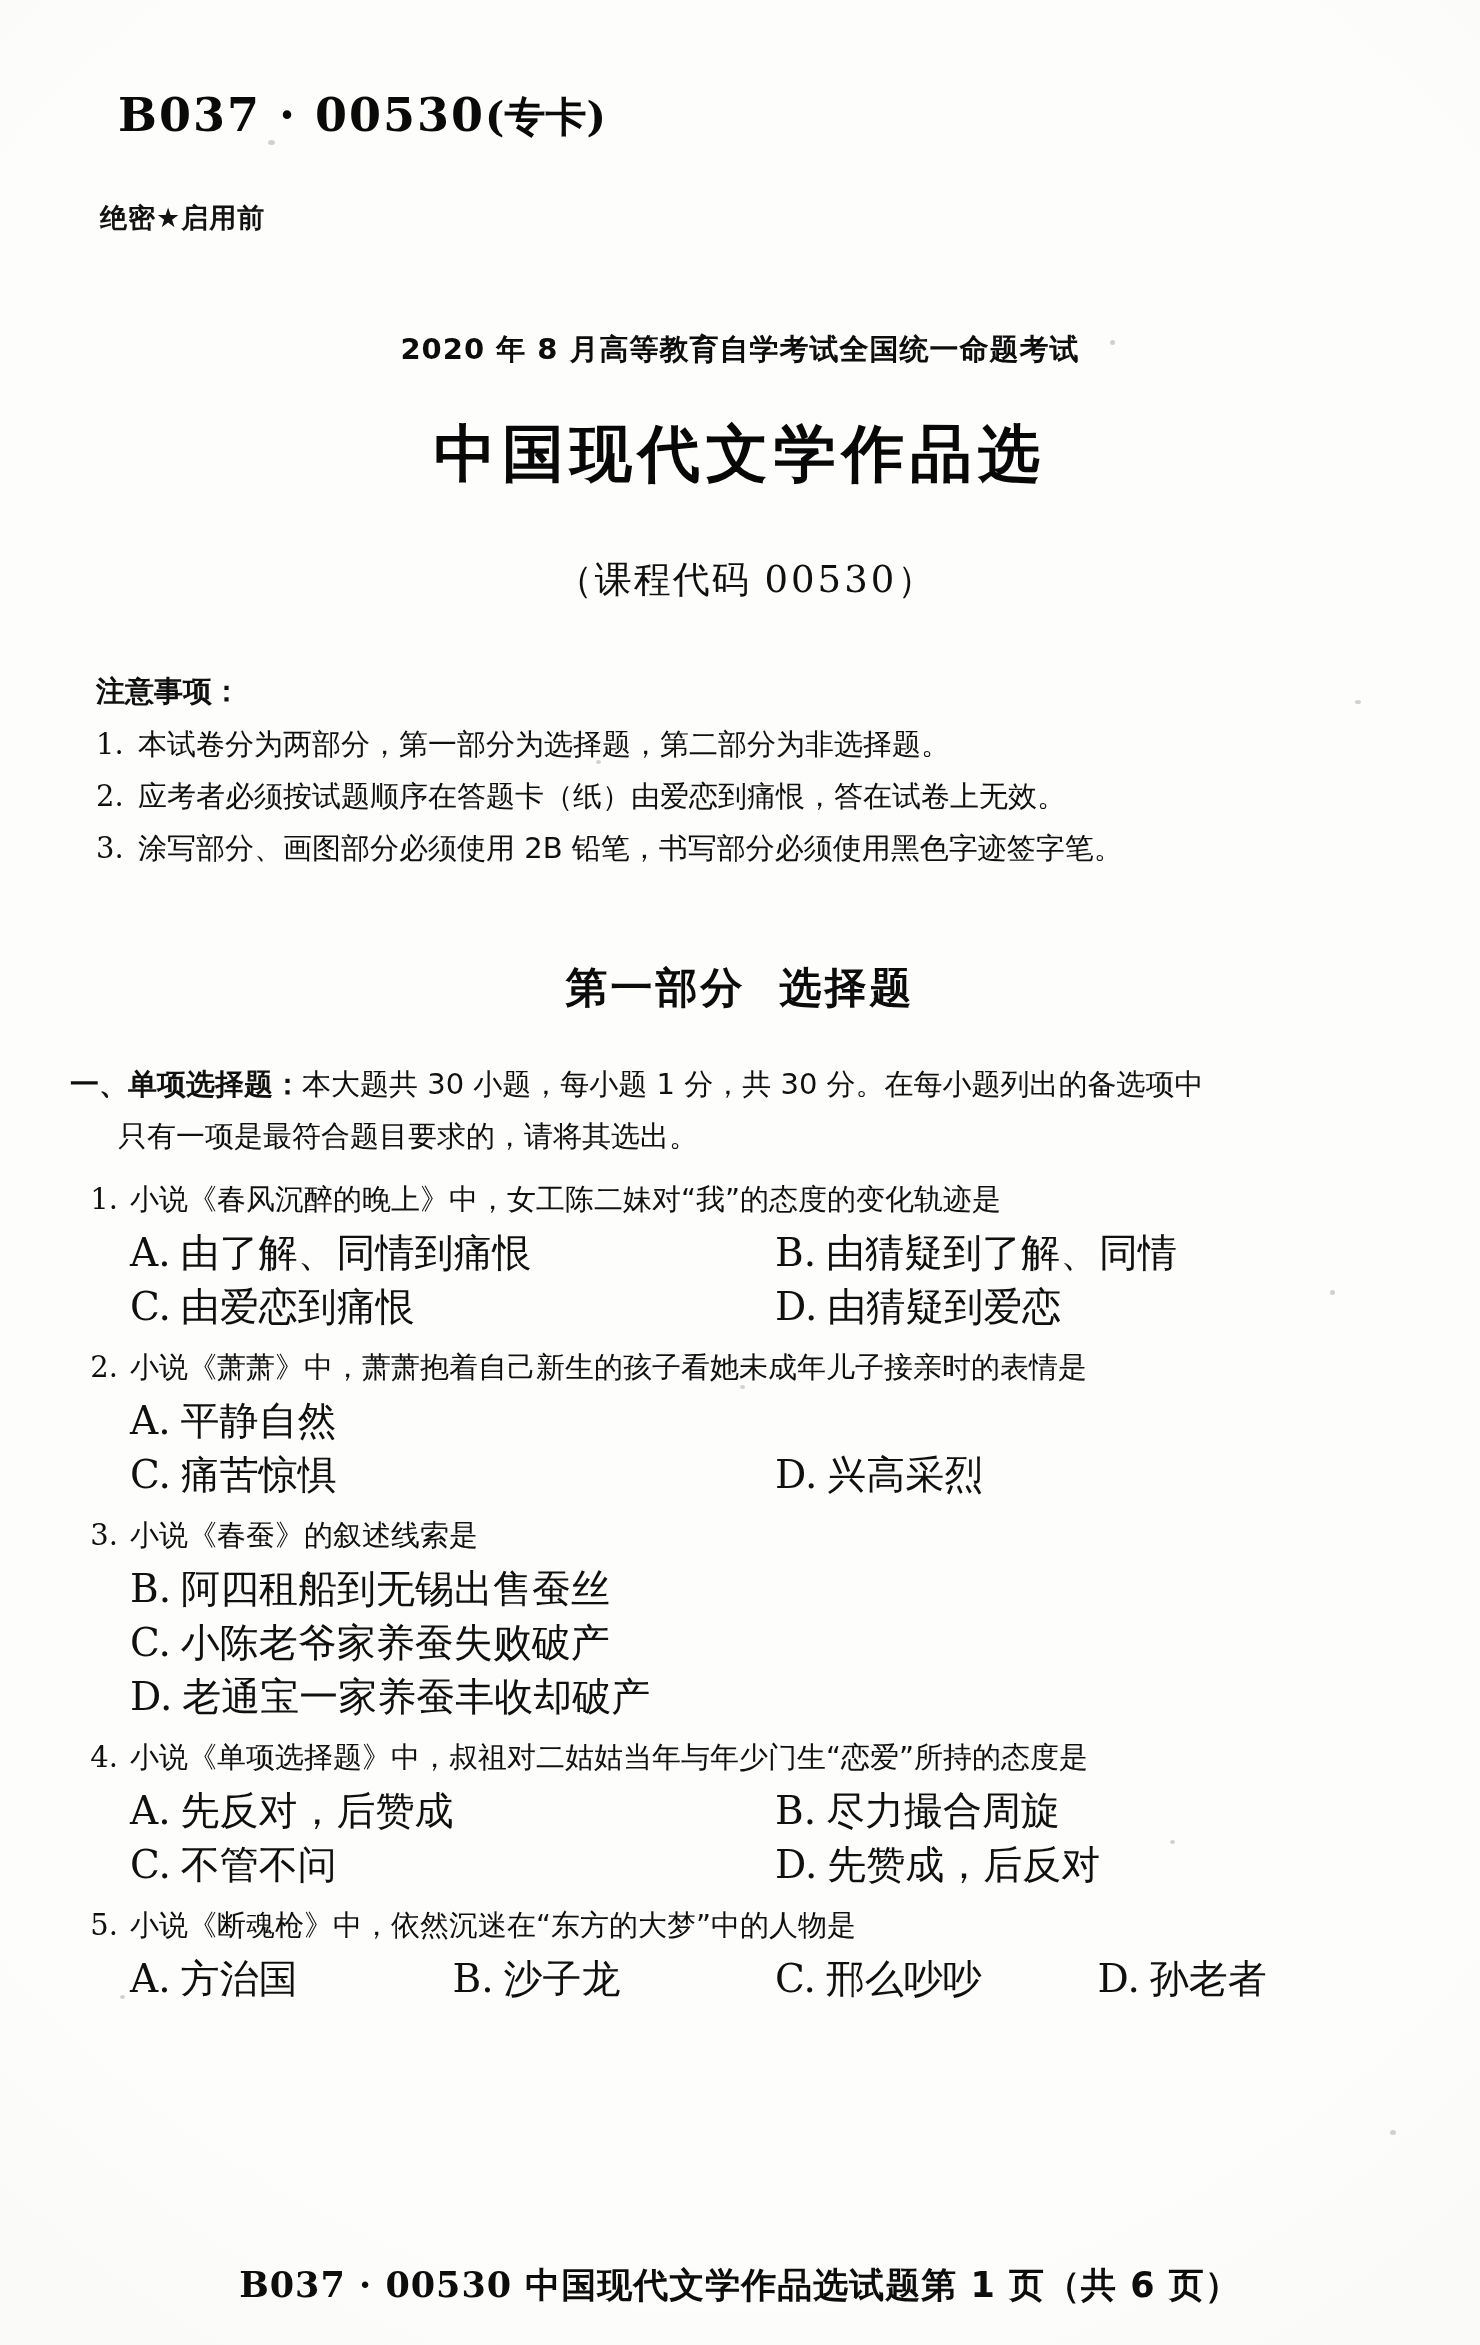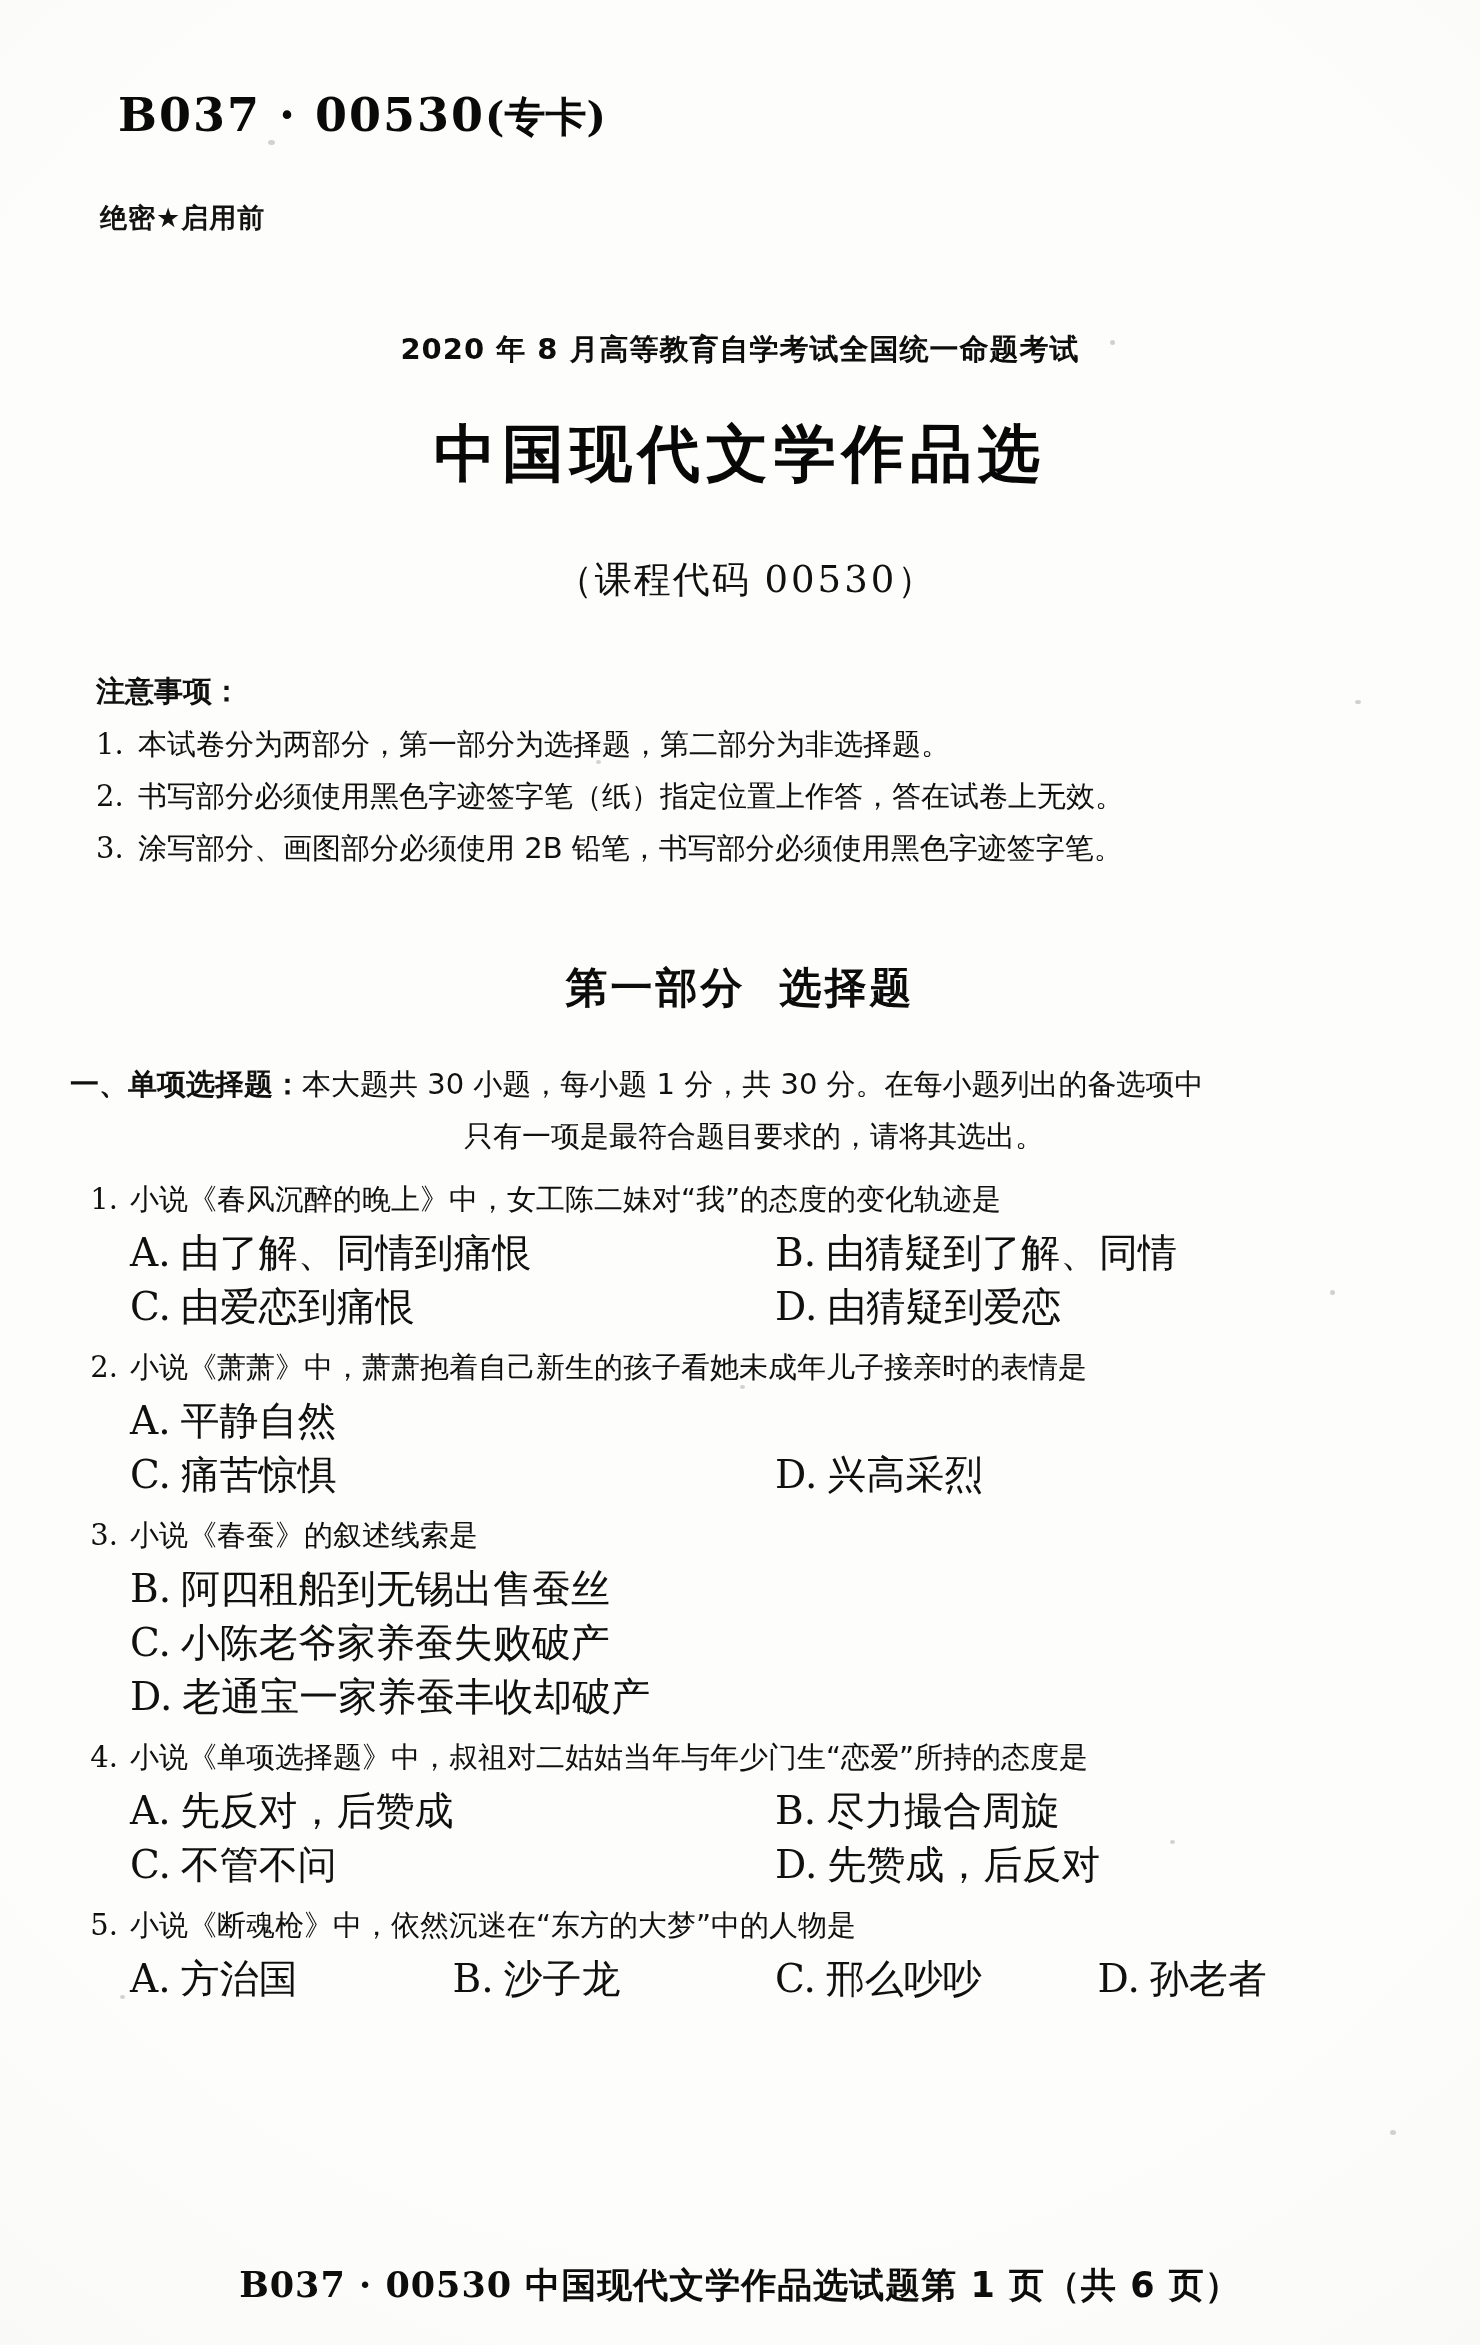--- a/index.html
+++ b/index.html
@@ -147,21 +147,20 @@
     font-size: 29px;
     line-height: 52px;
     color: #101010;
   }
   .section-intro .lead {
     font-weight: bold;
   }
   .section-intro .l2 {
     display: block;
     padding-left: 48px;
-    text-align: center;
   }
 
   
   .questions {
     position: absolute;
     left: 70px;
     top: 1172px;
     width: 1350px;
   }
   .question {
@@ -266,21 +265,21 @@
     </div>
 
     <div class="notice-head">注意事项：</div>
     <div class="notice-list">
       <div class="notice-item">
         <span class="idx">1.</span>
         <span class="txt">本试卷分为两部分，第一部分为选择题，第二部分为非选择题。</span>
       </div>
       <div class="notice-item">
         <span class="idx">2.</span>
-        <span class="txt">书写部分必须使用黑色字迹签字笔（纸）指定位置上作答，答在试卷上无效。</span>
+        <span class="txt">应考者必须按试题顺序在答题卡（纸）由爱恋到痛恨，答在试卷上无效。</span>
       </div>
       <div class="notice-item">
         <span class="idx">3.</span>
         <span class="txt">涂写部分、画图部分必须使用 2B 铅笔，书写部分必须使用黑色字迹签字笔。</span>
       </div>
     </div>
 
     <div class="part-heading">
       <span>第一部分</span><span class="gap"></span><span>选择题</span>
     </div>

